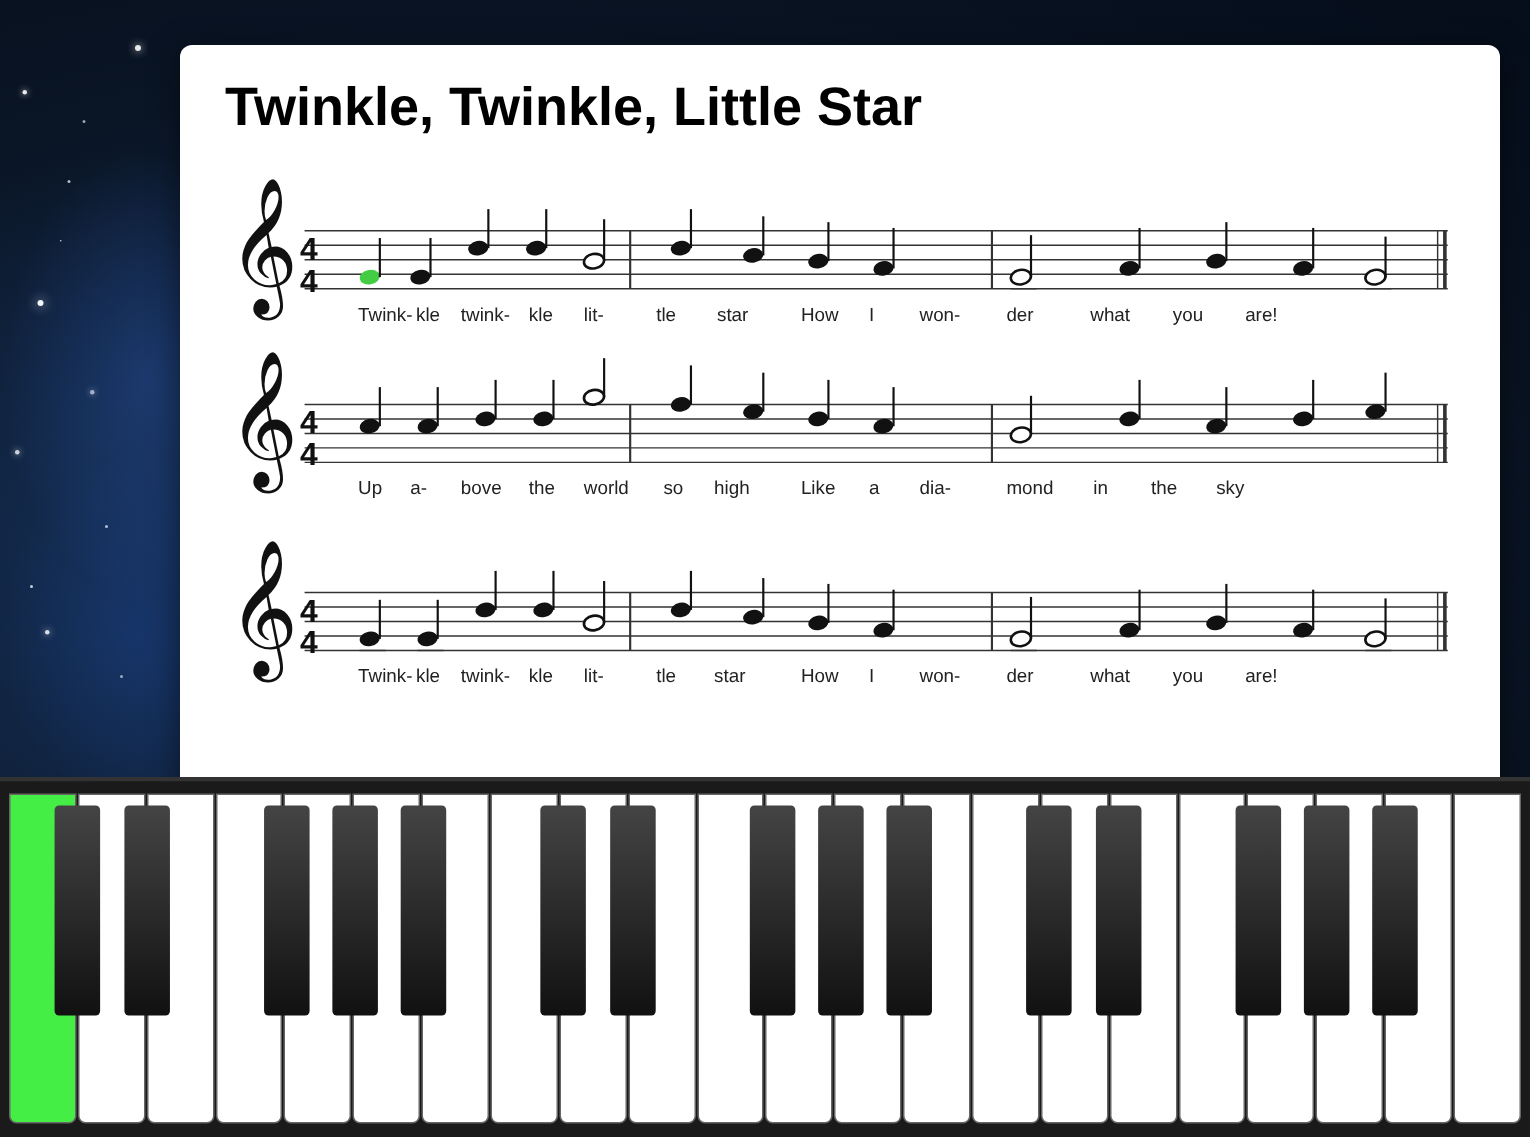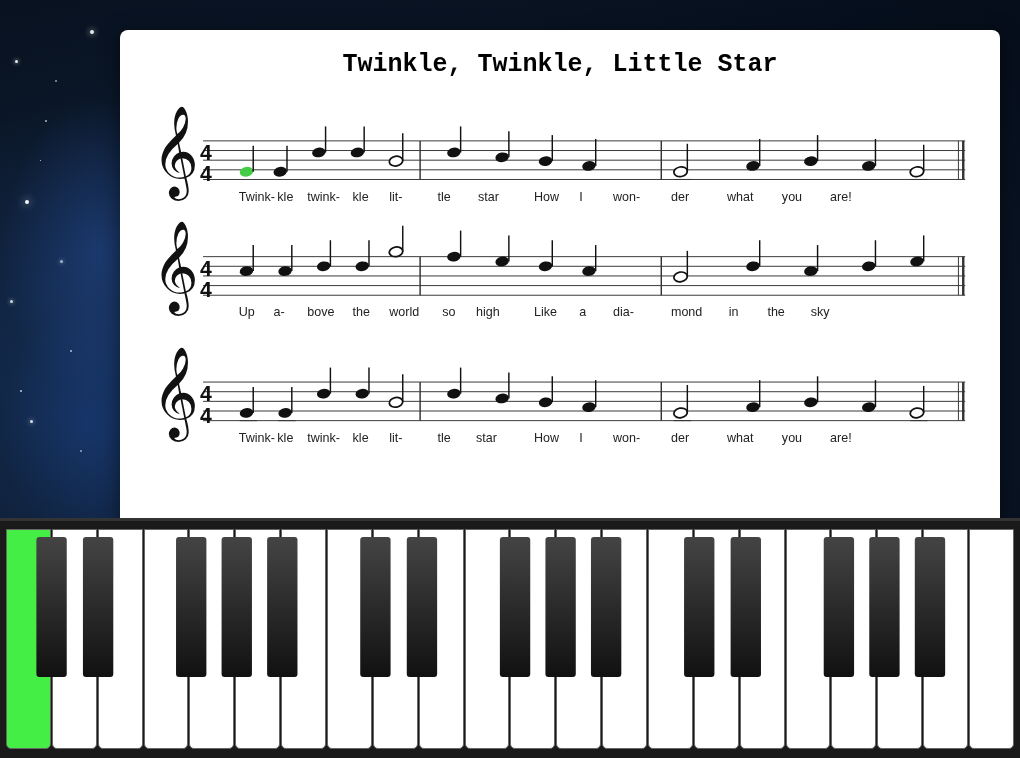--- a/index.html
+++ b/index.html
@@ -34,24 +34,24 @@
       left: 120px;
       right: 20px;
       background: white;
       border-radius: 8px;
       padding: 20px 30px 25px;
       z-index: 10;
       box-shadow: 0 4px 20px rgba(0,0,0,0.5);
     }
 
     .song-title {
-      text-align: center;
-      font-size: 25px;
+      text-align: left;
+      font-size: 36px;
       font-weight: bold;
-      font-family: Liberation Mono, monospace;
+      font-family: Liberation Sans, sans-serif;
       margin-bottom: 15px;
     }
 
     
     .piano-container {
       position: absolute;
       bottom: 0;
       left: 0;
       right: 0;
       height: 240px;

